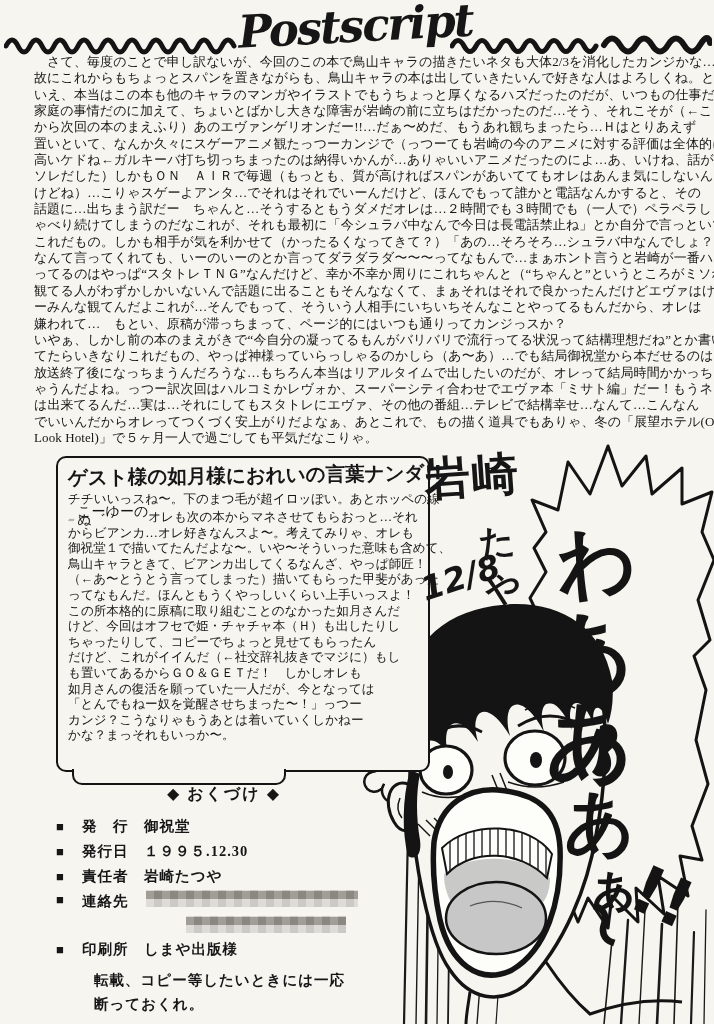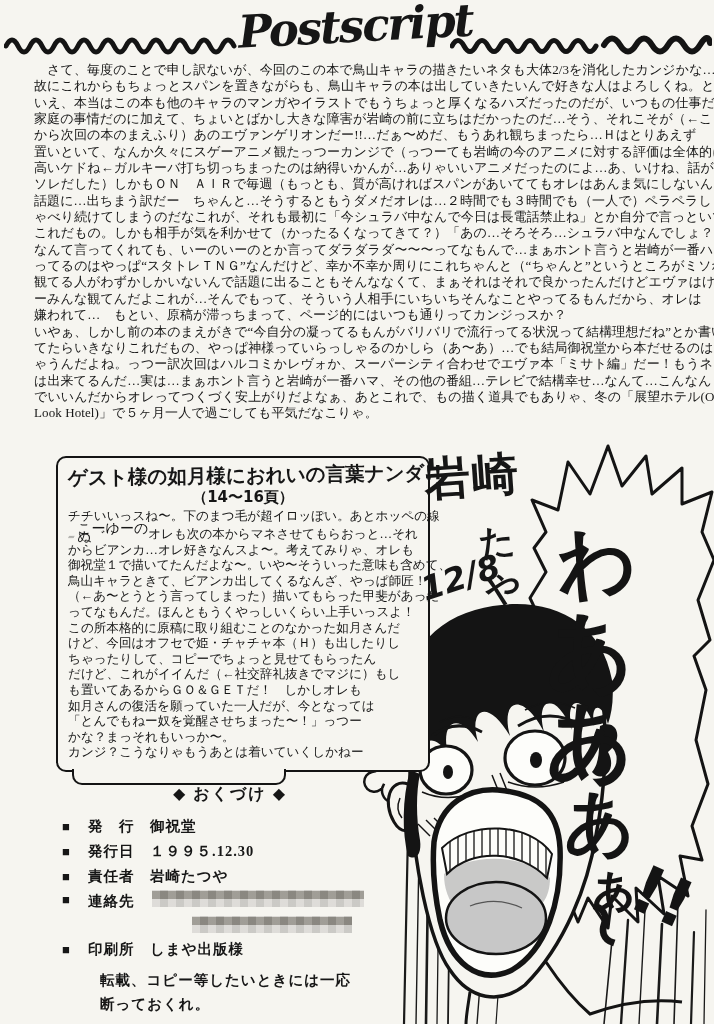--- a/index.html
+++ b/index.html
@@ -13,21 +13,21 @@
   .squiggle{position:absolute;top:30px;}
   .squiggle.left{left:4px;}
   .squiggle.right{left:450px;}
   .script-title{
     position:absolute;left:238px;top:0px;width:220px;
     font-family:"DejaVu Serif","Liberation Serif",serif;
     font-style:italic;font-weight:700;font-size:45px;letter-spacing:-2px;
     transform:rotate(-3deg);white-space:nowrap;
   }
   
-  .main-text{position:absolute;left:34px;top:62px;width:678px;z-index:2;
+  .main-text{position:absolute;left:34px;top:54px;width:678px;z-index:2;
     font-size:13px;line-height:16.35px;}
   .main-text .mline{white-space:nowrap;letter-spacing:0.1px;}
   
   .artwork{position:absolute;left:350px;top:440px;z-index:1;}
   
   .signature{position:absolute;left:420px;top:446px;width:130px;height:190px;z-index:4;
     font-family:"DejaVu Sans","Liberation Sans",sans-serif;font-weight:bold;}
   .sig-1{position:absolute;left:4px;top:0px;font-size:46px;transform:rotate(-4deg);letter-spacing:2px;}
   .sig-2{position:absolute;left:62px;top:70px;font-size:35px;transform:rotate(-8deg);}
   .sig-date{position:absolute;left:0px;top:112px;font-size:33px;font-style:italic;transform:rotate(-18deg);}
@@ -51,21 +51,21 @@
     font-family:"DejaVu Sans","Liberation Sans",sans-serif;
     font-weight:bold;font-size:15px;text-align:center;line-height:17px;
   }
   .gb-body{font-size:12.6px;line-height:15.6px;margin-top:3px;}
   .gb-body .gline{white-space:nowrap;}
   .doodle-line{display:flex;align-items:flex-end;white-space:nowrap;height:18px;}
   .doodle-hatch{margin-right:2px;}
   .doodle-note{display:inline-block;font-size:14px;line-height:8px;
     font-family:Liberation Mono, monospace;transform:translateY(-2px);}
   
-  .colophon{position:absolute;left:62px;top:784px;width:336px;z-index:3;}
+  .colophon{position:absolute;left:56px;top:784px;width:336px;z-index:3;}
   .col-heading{font-weight:bold;font-size:16px;text-align:center;letter-spacing:2px;margin-bottom:9px;}
   .col-row{display:flex;align-items:center;height:25px;font-size:14.5px;font-weight:bold;}
   .col-row .bullet{width:26px;font-size:13px;}
   .col-row .label{width:62px;letter-spacing:1px;}
   .col-row .value{letter-spacing:1px;text-align:center;}
   .col-row.contact{height:48px;align-items:flex-start;}
   .col-row.contact .bullet,.col-row.contact .label{margin-top:3px;}
   .contact-censor{position:relative;flex:1;height:48px;}
   .mosaic{position:absolute;
     background:
@@ -94,32 +94,34 @@
 
   <div class="main-text">
       <div class="mline">　さて、毎度のことで申し訳ないが、今回のこの本で鳥山キャラの描きたいネタも大体2/3を消化したカンジかな…</div>
       <div class="mline">故にこれからもちょっとスパンを置きながらも、鳥山キャラの本は出していきたいんで好きな人はよろしくね。とは</div>
       <div class="mline">いえ、本当はこの本も他のキャラのマンガやイラストでもうちょっと厚くなるハズだったのだが、いつもの仕事だの</div>
       <div class="mline">家庭の事情だのに加えて、ちょいとばかし大きな障害が岩崎の前に立ちはだかったのだ…そう、それこそが（←ここ</div>
       <div class="mline">から次回の本のまえふり）あのエヴァンゲリオンだー!!…だぁ〜めだ、もうあれ観ちまったら…Ｈはとりあえず</div>
       <div class="mline">置いといて、なんか久々にスゲーアニメ観たっつーカンジで（っつーても岩崎の今のアニメに対する評価は全体的に</div>
       <div class="mline">高いケドね←ガルキーバ打ち切っちまったのは納得いかんが…ありゃいいアニメだったのによ…あ、いけね、話が</div>
       <div class="mline">ソレだした）しかもＯＮ　ＡＩＲで毎週（もっとも、質が高ければスパンがあいててもオレはあんま気にしないんだ</div>
+      <div class="mline">けどね）…こりゃスゲーよアンタ…でそれはそれでいーんだけど、ほんでもって誰かと電話なんかすると、その</div>
       <div class="mline">話題に…出ちまう訳だー　ちゃんと…そうするともうダメだオレは…２時間でも３時間でも（一人で）ペラペラし</div>
       <div class="mline">ゃべり続けてしまうのだなこれが、それも最初に「今シュラバ中なんで今日は長電話禁止ね」とか自分で言っといて</div>
       <div class="mline">これだもの。しかも相手が気を利かせて（かったるくなってきて？）「あの…そろそろ…シュラバ中なんでしょ？」</div>
       <div class="mline">なんて言ってくれても、いーのいーのとか言ってダラダラダ〜〜〜ってなもんで…まぁホント言うと岩崎が一番ハマ</div>
       <div class="mline">ってるのはやっぱ“スタトレＴＮＧ”なんだけど、幸か不幸か周りにこれちゃんと（“ちゃんと”というところがミソね）</div>
       <div class="mline">観てる人がわずかしかいないんで話題に出ることもそんななくて、まぁそれはそれで良かったんだけどエヴァはけっこ</div>
       <div class="mline">ーみんな観てんだよこれが…そんでもって、そういう人相手にいちいちそんなことやってるもんだから、オレは</div>
       <div class="mline">嫌われて…　もとい、原稿が滞っちまって、ページ的にはいつも通りってカンジっスか？</div>
       <div class="mline">いやぁ、しかし前の本のまえがきで“今自分の凝ってるもんがバリバリで流行ってる状況って結構理想だね”とか書い</div>
       <div class="mline">てたらいきなりこれだもの、やっぱ神様っていらっしゃるのかしら（あ〜あ）…でも結局御祝堂から本だせるのは</div>
+      <div class="mline">放送終了後になっちまうんだろうな…もちろん本当はリアルタイムで出したいのだが、オレって結局時間かかっち</div>
       <div class="mline">ゃうんだよね。っつー訳次回はハルコミかレヴォか、スーパーシティ合わせでエヴァ本「ミサト編」だー！もうネタ</div>
-      <div class="mline">は出来てるんだ…実は…まぁホント言うと岩崎が一番ハマ、その他の番組…テレビで結構幸せ…なんて…こんなん</div>
+      <div class="mline">は出来てるんだ…実は…それにしてもスタトレにエヴァ、その他の番組…テレビで結構幸せ…なんて…こんなん</div>
       <div class="mline">でいいんだからオレってつくづく安上がりだよなぁ、あとこれで、もの描く道具でもありゃ、冬の「展望ホテル(Over</div>
       <div class="mline">Look Hotel)」で５ヶ月一人で過ごしても平気だなこりゃ。</div>
     </div>
 
   <svg class="artwork" width="364" height="584" viewBox="0 0 364 584">
 
     <g stroke="#1a1a1a" stroke-linecap="round">
       <line x1="62" y1="200" x2="54" y2="584" stroke-width="2.2"></line>
       <line x1="72" y1="240" x2="66" y2="584" stroke-width="1.4"></line>
       <line x1="80" y1="300" x2="76" y2="584" stroke-width="2.6"></line>
@@ -222,21 +224,20 @@
   </svg>
 
   <div class="signature">
     <span class="sig-1">岩崎</span>
     <span class="sig-2">たや</span>
     <span class="sig-date">12/8</span>
   </div>
 
   <div class="guest-box">
     <div class="gb-title">ゲスト様の如月様におれいの言葉ナンダ!!</div>
-    <div class="gb-subtitle">（14〜16頁）</div>
     <div class="gb-body">
       <div class="gline">チチいいっスね〜。下のまつ毛が超イロッぽい。あとホッペの線</div>
       <div class="doodle-line">
         <svg class="doodle-hatch" width="26" height="12" viewBox="0 0 26 12">
           <g stroke="#141414" stroke-width="1.2">
             <line x1="2" y1="10" x2="6" y2="2"></line>
               <line x1="6" y1="10" x2="10" y2="2"></line>
             <line x1="10" y1="10" x2="14" y2="2"></line>
               <line x1="14" y1="10" x2="18" y2="2"></line>
             <line x1="18" y1="10" x2="22" y2="2"></line>
@@ -254,22 +255,22 @@
           <div class="gline">鳥山キャラときて、ビアンカ出してくるなんざ、やっぱ師匠！</div>
           <div class="gline">（←あ〜とうとう言ってしまった）描いてもらった甲斐があった</div>
           <div class="gline">ってなもんだ。ほんともうくやっしいくらい上手いっスよ！</div>
           <div class="gline">この所本格的に原稿に取り組むことのなかった如月さんだ</div>
           <div class="gline">けど、今回はオフセで姫・チャチャ本（Ｈ）も出したりし</div>
           <div class="gline">ちゃったりして、コピーでちょっと見せてもらったん</div>
           <div class="gline">だけど、これがイイんだ（←社交辞礼抜きでマジに）もし</div>
           <div class="gline">も置いてあるからＧＯ＆ＧＥＴだ！　しかしオレも</div>
           <div class="gline">如月さんの復活を願っていた一人だが、今となっては</div>
           <div class="gline">「とんでもねー奴を覚醒させちまった〜！」っつー</div>
+          <div class="gline">カンジ？こうなりゃもうあとは着いていくしかねー</div>
           <div class="gline">かな？まっそれもいっか〜。</div>
-          <div class="gline">カンジ？こうなりゃもうあとは着いていくしかねー</div>
         </div>
     </div>
   </div>
 
   <div class="colophon">
     <div class="col-heading">◆ おくづけ ◆</div>
     <div class="col-row">
       <span class="bullet">■</span>
       <span class="label">発　行</span>
       <span class="value">御祝堂</span>

